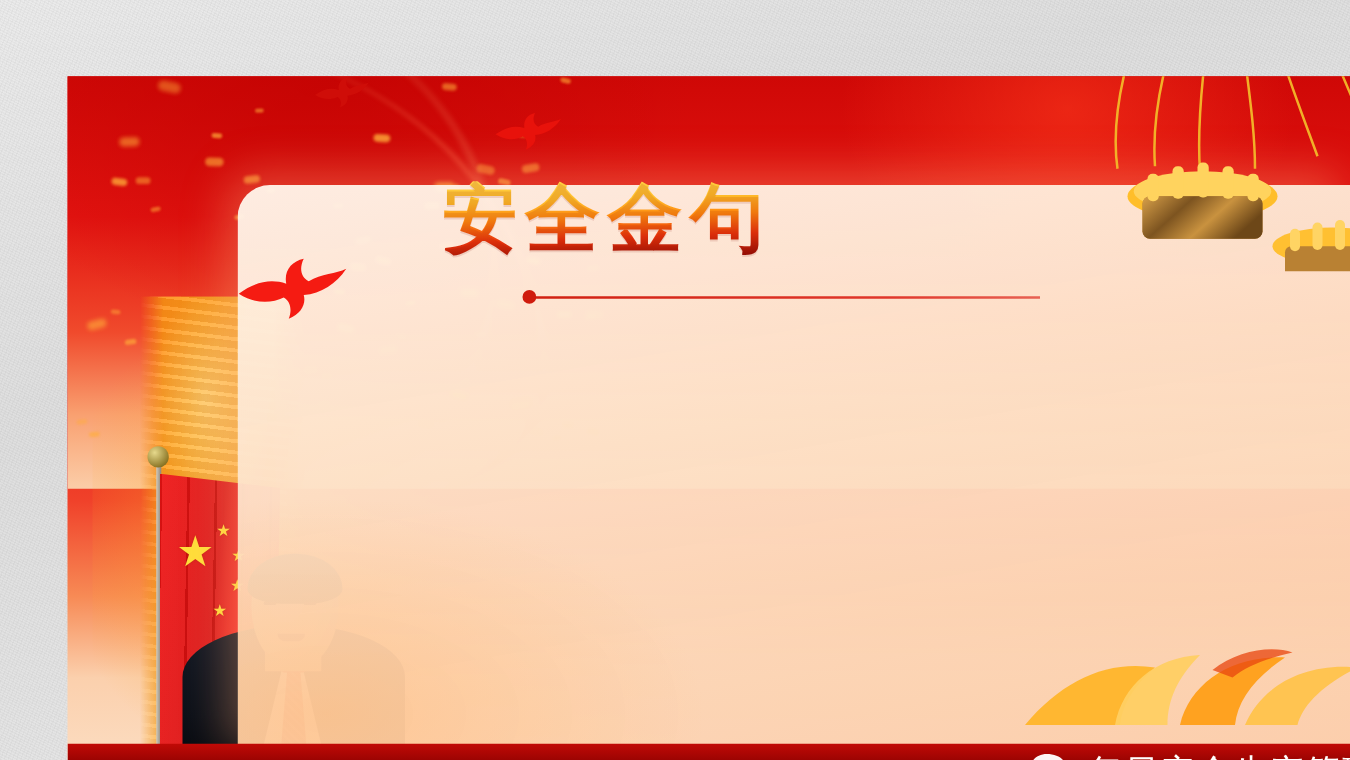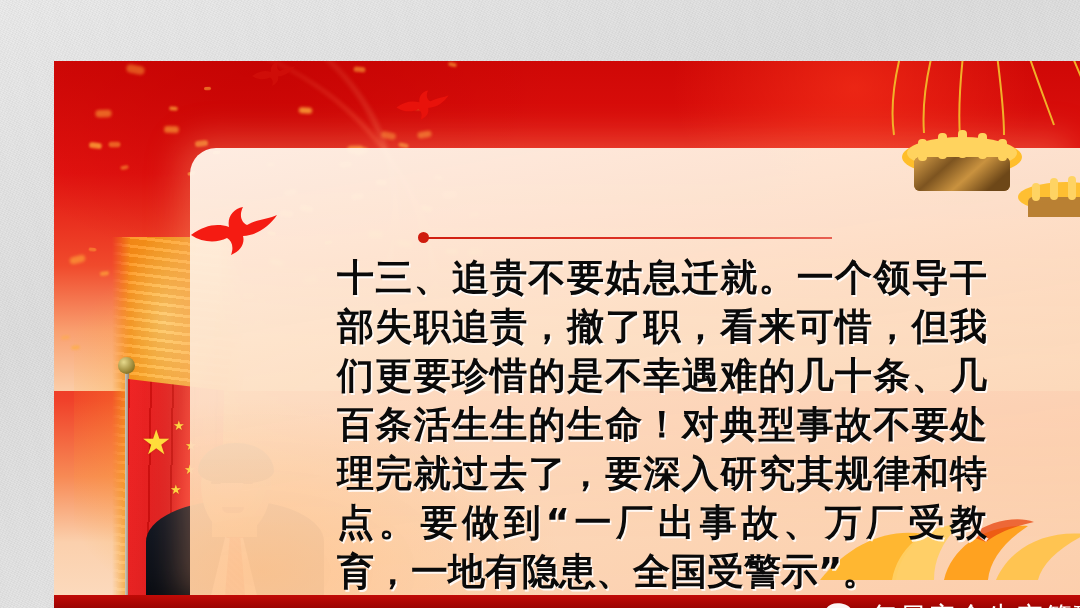--- a/index.html
+++ b/index.html
@@ -471,24 +471,26 @@
     <svg class="ribbon" viewBox="0 0 270 110">
       <path d="M0 104 C30 68 66 52 104 58 C86 74 78 88 76 104 Z" fill="#ffb52a" opacity="0.95"></path>
       <path d="M72 104 C78 72 104 50 140 48 C122 66 114 84 114 104 Z" fill="#ffcf63" opacity="0.95"></path>
       <path d="M124 104 C132 70 166 48 208 50 C184 66 170 84 168 104 Z" fill="#ff9f18" opacity="0.95"></path>
       <path d="M176 104 C190 72 224 54 266 58 C238 72 222 88 218 104 Z" fill="#ffc247" opacity="0.9"></path>
       <path d="M150 60 C170 44 198 40 214 46 C196 50 178 56 166 66 Z" fill="#e8440f" opacity="0.75"></path>
     </svg>
 
     <div class="bottom-band"></div>
 
+    <div id="title-wrap">
+      <div id="slide-title">安全金句</div>
+    </div>
     <div id="title-rule-dot"></div>
     <div id="title-rule"></div>
 
-    <div id="body-text">十三、追贵不要姑息迁就。一个领导干部失职追责，撤了职，看来可惜，但我们更要珍惜的是不幸遇难的几十条、几百条活生生的生命！对典型事故不要处理完就过去了，要深入研究其规律和特点。要做到“一厂出事故、万厂受教育，一地有隐患、全国受警示”。</div>
 
     <div id="watermark">
       <svg width="38" height="30" viewBox="0 0 38 30">
         <g fill="#ffffff" opacity="0.96">
           <path d="M13.4 1.2 C6.3 1.2 0.8 5.8 0.8 11.2 c0 3.1 1.9 5.9 4.8 7.7 l-1.2 3.6 4.2 -2.1 c1.5 0.4 3.1 0.6 4.8 0.6 0.4 0 0.8 0 1.2 -0.05 -0.3 -0.9 -0.45 -1.9 -0.45 -2.9 0 -5.5 5.4 -9.9 12.1 -9.9 0.45 0 0.9 0.02 1.3 0.07 C26.4 4.2 20.5 1.2 13.4 1.2 Z"></path>
           <path d="M25.9 9.6 c-6.2 0 -11.2 4 -11.2 8.9 0 4.9 5 8.9 11.2 8.9 1.3 0 2.6 -0.2 3.8 -0.5 l3.6 1.9 -1 -3.1 c2.6 -1.6 4.3 -4.2 4.3 -7.2 0 -4.9 -5 -8.9 -10.7 -8.9 Z"></path>
         </g>
         <g fill="#f4a08a">
           <circle cx="9.2" cy="8.6" r="1.6"></circle>
           <circle cx="17.6" cy="8.6" r="1.6"></circle>

